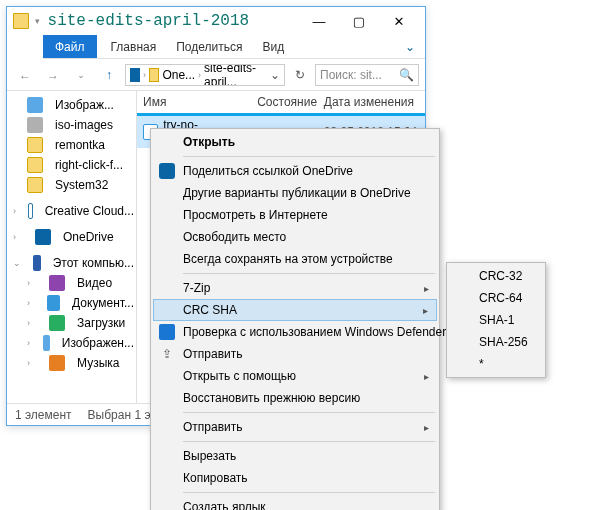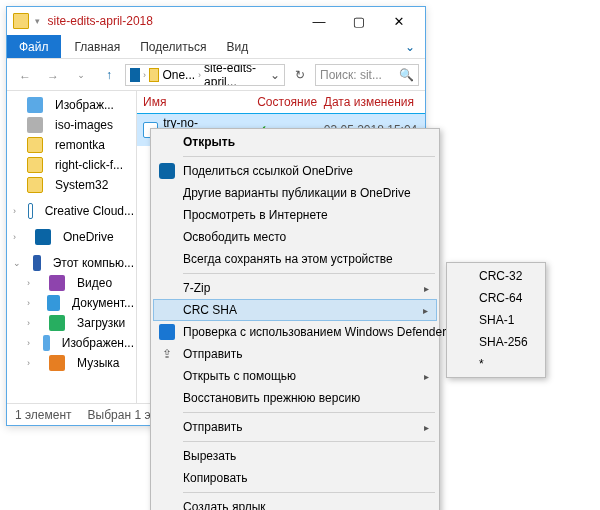--- a/index.html
+++ b/index.html
@@ -3,26 +3,26 @@
 <meta charset="utf-8">
 <style>
   * { box-sizing: border-box; margin: 0; padding: 0; font-family: "Segoe UI", Tahoma, sans-serif; font-size: 12px; }
   body { background: #fff; width: 600px; height: 510px; overflow: hidden; position: relative; }
 
   
   .window { position: absolute; left: 6px; top: 6px; width: 420px; height: 420px; border: 1px solid #5aa9e6; background: #fff; box-shadow: 0 2px 8px rgba(0,0,0,0.15); }
   .titlebar { height: 28px; display: flex; align-items: center; padding: 0 6px; background: #fff; }
   .titlebar .ticon { width: 16px; height: 16px; background: #f7d774; border: 1px solid #d4a400; border-radius: 1px; margin-right: 6px; }
   .titlebar .qat { display: flex; gap: 6px; margin-right: 8px; }
-  .titlebar .title { flex: 1; color: #b91c1c; font-size: 12px; }
+  .titlebar .title { flex: 1; color: #0f766e; font-size: 16px; font-family: Liberation Mono, monospace; }
   .winbtns { display: flex; }
   .winbtn { width: 40px; height: 28px; display: flex; align-items: center; justify-content: center; font-family: Arial; font-size: 13px; color: #000; }
 
   
-  .ribbon { height: 24px; display: flex; align-items: center; border-bottom: 1px solid #e0e0e0; }
+  .ribbon { height: 24px; display: flex; align-items: center; border-bottom: 1px solid #e0e0e0; margin-left: 36px; }
   .ribbon .filetab { background: #1976d2; color: #fff; padding: 4px 12px; height: 100%; display: flex; align-items: center; margin-right: 4px; }
   .ribbon .tab { padding: 4px 10px; color: #333; height: 100%; display: flex; align-items: center; }
 
   
   .addrbar { height: 32px; display: flex; align-items: center; padding: 4px 6px; gap: 4px; border-bottom: 1px solid #e0e0e0; }
   .navbtn { width: 24px; height: 24px; display: flex; align-items: center; justify-content: center; color: #888; border-radius: 2px; }
   .navbtn.enabled { color: #0a64a4; }
   .breadcrumb { flex: 1; height: 22px; border: 1px solid #ccc; display: flex; align-items: center; padding: 0 4px; gap: 3px; overflow: hidden; }
   .breadcrumb .bcicon { width: 14px; height: 14px; background: #f7d774; border: 1px solid #d4a400; }
   .breadcrumb .sep { color: #888; font-size: 9px; }
@@ -42,21 +42,21 @@
   .ic-cloud { background: #fff; border: 1px solid #2a7ab0; }
   .ic-onedrive { background: #0a64a4; }
   .ic-pc { background: #2a5caa; }
   .ic-video { background: #8e44ad; }
   .ic-doc { background: #3498db; }
   .ic-down { background: #27ae60; }
   .ic-music { background: #e67e22; }
   .ic-html { background: #fff; border: 1px solid #3498db; }
 
   .listview { flex: 1; display: flex; flex-direction: column; overflow: hidden; }
-  .cols { display: flex; border-bottom: 1px solid #0ea5e9; color: #b91c1c; padding: 4px 6px; }
+  .cols { display: flex; border-bottom: 3px solid #0ea5e9; color: #404040; padding: 4px 6px; }
   .col-name { flex: 1.2; }
   .col-state { flex: 0.7; }
   .col-date { flex: 1; }
   .row { display: flex; align-items: center; padding: 2px 6px; }
   .row.selected { background: #cce8ff; }
   .row .fname { flex: 1.2; display: flex; align-items: center; gap: 5px; }
   .row .fstate { flex: 0.7; color: #1a9e1a; }
   .row .fdate { flex: 1; color: #555; }
 
   

